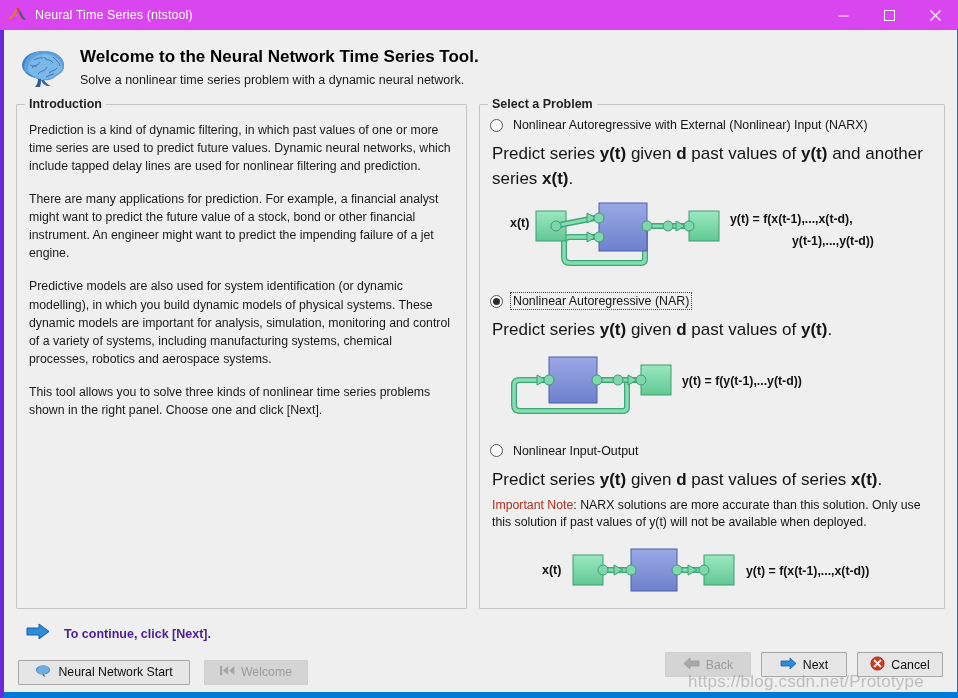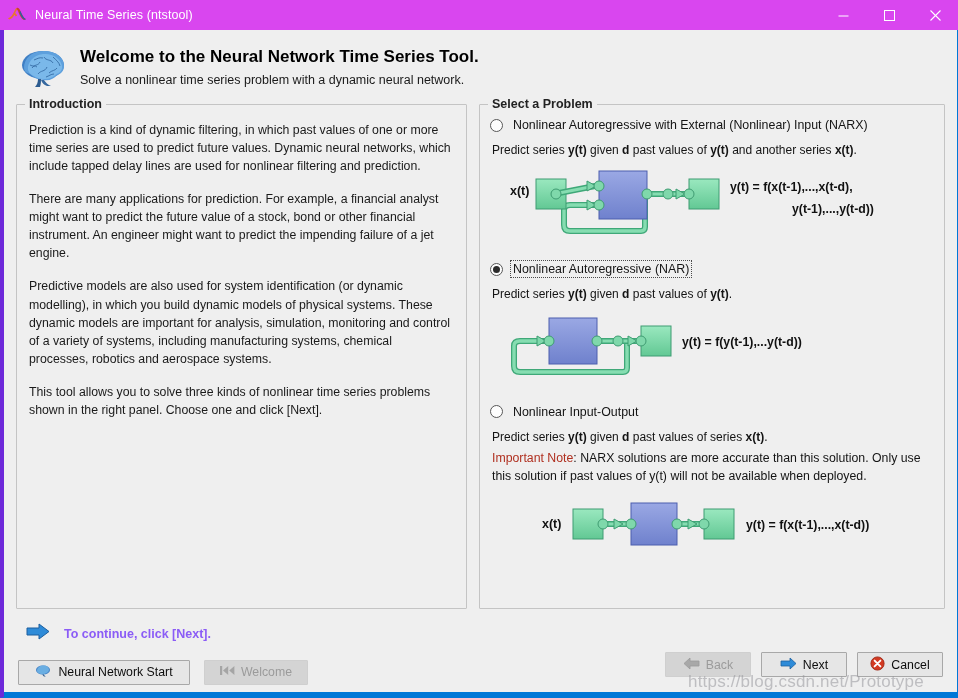--- a/index.html
+++ b/index.html
@@ -162,21 +162,21 @@
   .radio-label {
     font-size: 12.4px;
     color: #141414;
     padding: 1px 2px;
   }
   .radio-label.focused {
     outline: 1px dotted #4a4a4a;
     outline-offset: 0px;
   }
   .desc {
-    font-size: 12px;
+    font-size: 17px;
     color: #141414;
     margin: 0 0 4px 2px;
     line-height: 1.45;
   }
   .desc b { font-weight: bold; }
   .note { margin: 4px 0 0 2px; font-size: 12.3px; line-height: 1.45; color: #141414; }
   .note .red { color: #b03020; }
 
   .diagram { margin: 6px 0 14px 0; }
 
@@ -189,21 +189,21 @@
     box-sizing: border-box;
   }
   .continue-row {
     display: flex;
     align-items: center;
     padding: 10px 0 6px 22px;
   }
   .continue-text {
     font-size: 12.5px;
     font-weight: bold;
-    color: #8b5cf6;
+    color: #4c1d95;
     margin-left: 14px;
   }
   .btnbar {
     display: flex;
     align-items: center;
     padding: 2px 14px 0 14px;
     position: relative;
     height: 42px;
     box-sizing: border-box;
   }

